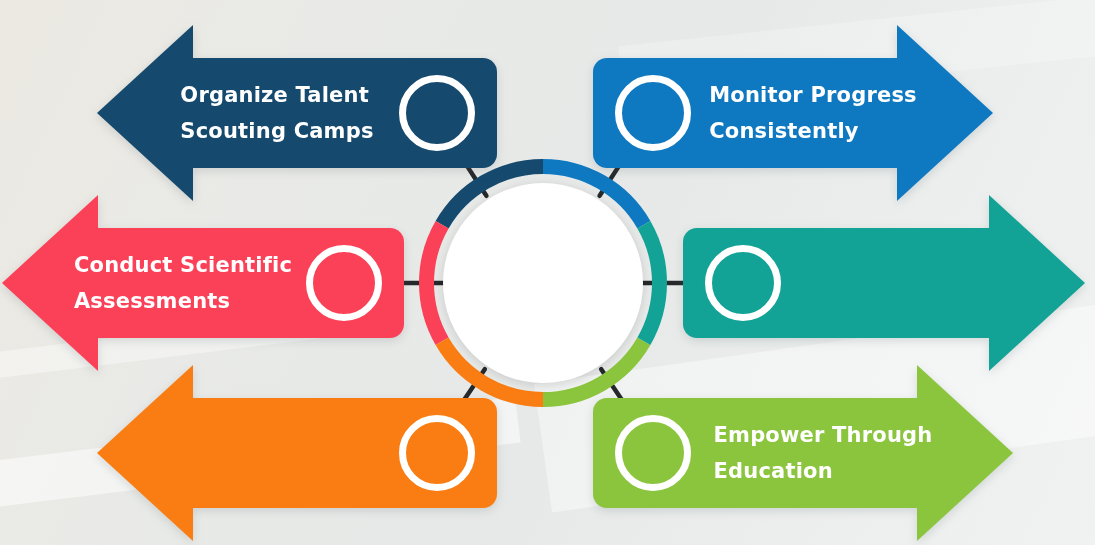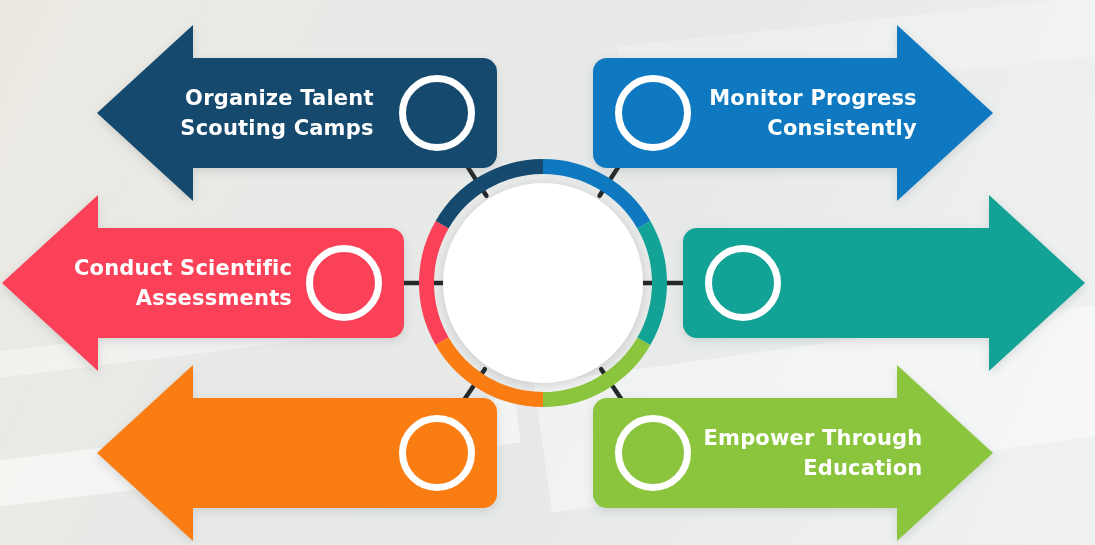--- a/index.html
+++ b/index.html
@@ -25,32 +25,32 @@
   .arrow.right .head{right:0;clip-path:polygon(0 0,0 100%,100% 50%);}
   .arrow .body{position:absolute;top:33px;height:110px;}
   .arrow.left  .body{left:92px;right:0;border-radius:0 14px 14px 0;}
   .arrow.right .body{right:92px;left:0;border-radius:14px 0 0 14px;}
   .arrow .node{position:absolute;top:41px;width:94px;height:94px;border-radius:50%;}
   .arrow.left  .node{right:13px;}
   .arrow.right .node{left:13px;}
   .arrow .node .ring{position:absolute;left:50%;top:50%;width:62px;height:62px;margin:-38px 0 0 -38px;border:7px solid #ffffff;border-radius:50%;}
   .arrow .label{
     position:absolute;top:0;bottom:0;display:flex;align-items:center;justify-content:center;
-    text-align:right;color:#ffffff;font-weight:700;font-size:21px;line-height:30px;
+    text-align:left;color:#ffffff;font-weight:700;font-size:21px;line-height:36px;
     letter-spacing:.2px;white-space:pre;
   }
   .arrow.left  .label{left:78px;right:118px;}
   .arrow.right .label{left:118px;right:78px;}
 
   #arrow-organize   {left:97px; top:25px;}
   #arrow-monitor    {left:593px;top:25px;}
   #arrow-conduct    {left:2px;  top:195px;width:402px;}
   #arrow-collaborate{left:683px;top:195px;width:402px;}
   #arrow-offer      {left:97px; top:365px;}
-  #arrow-empower    {left:593px;top:365px;}
+  #arrow-empower    {left:593px;top:365px;padding-left:20px;}
 </style>
 </head>
 <body>
 
 <div id="canvas">
 
   <div class="streak" id="streak-1"></div>
   <div class="streak" id="streak-2"></div>
   <div class="streak" id="streak-3"></div>
   <div class="streak" id="streak-4"></div>

